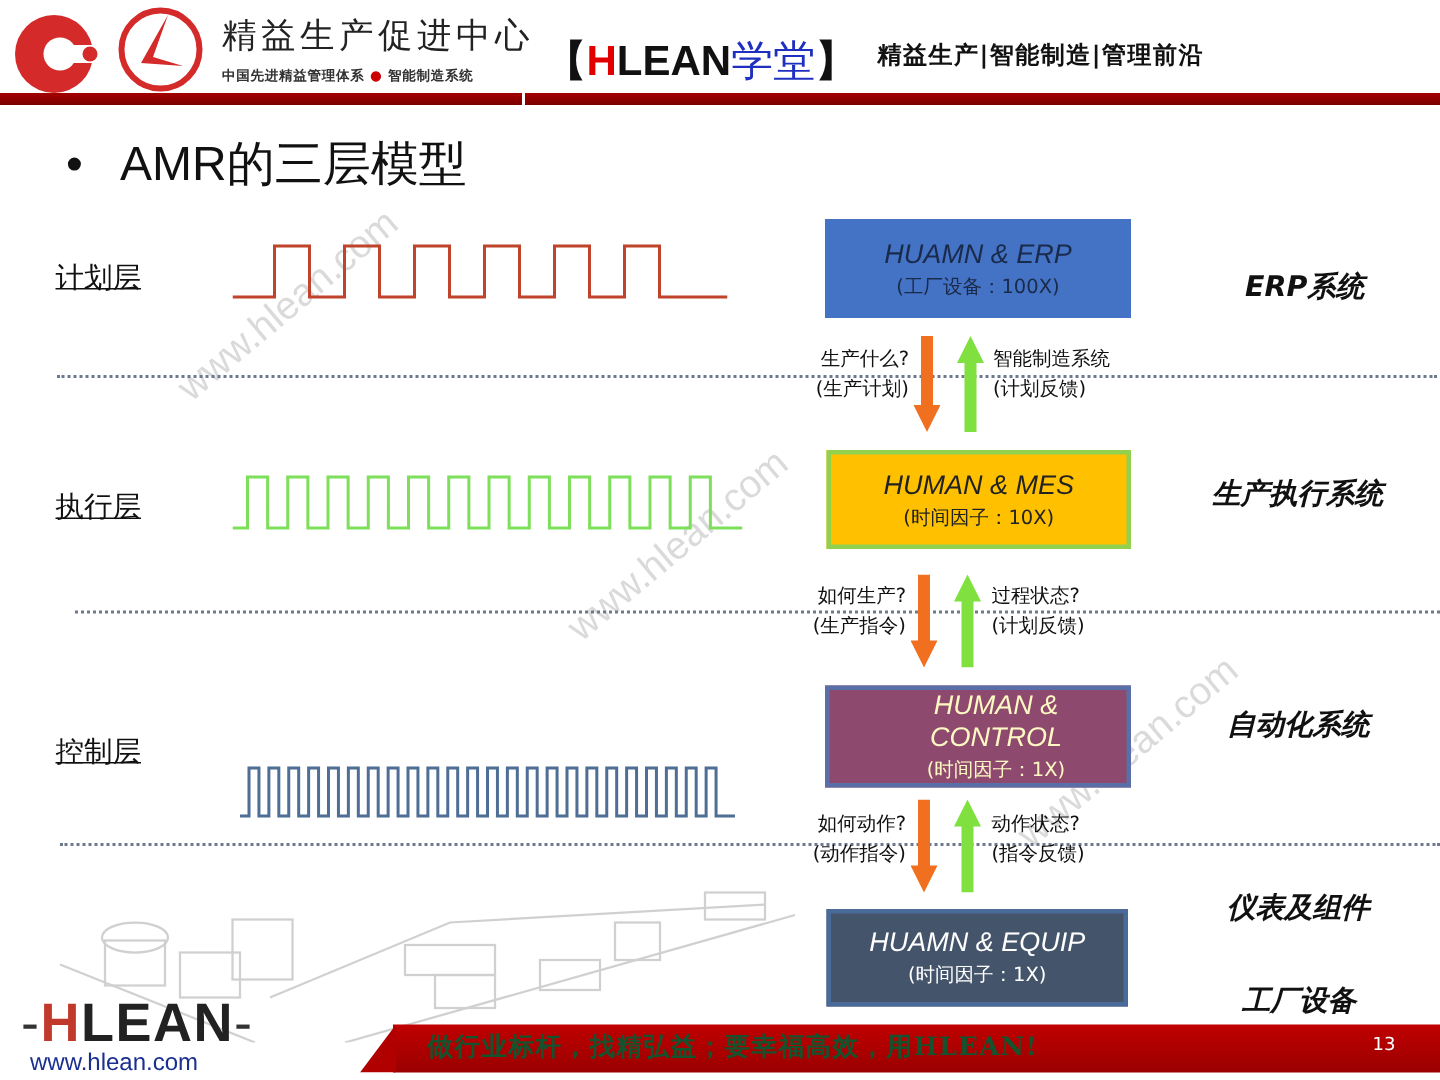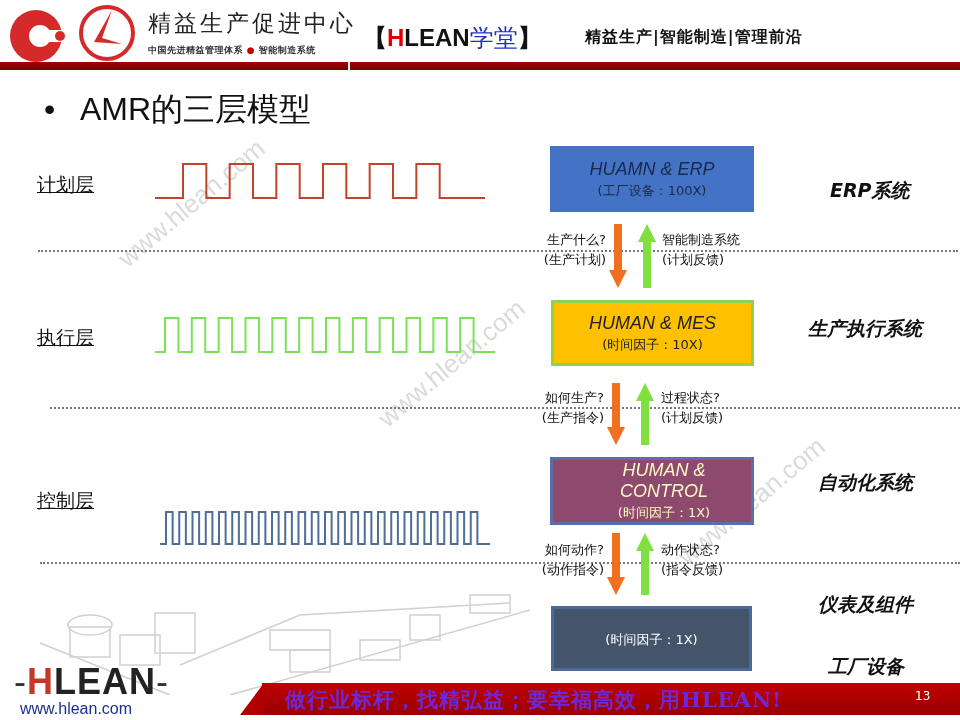--- a/index.html
+++ b/index.html
@@ -10,21 +10,21 @@
     color: #111;
   }
   .abs { position: absolute; }
 
   
   .logo-c { left: 8px; top: 8px; width: 60px; height: 56px; }
   .logo-ring { left: 78px; top: 4px; width: 58px; height: 58px; }
   .brand-title { left: 148px; top: 8px; font-size: 23px; color: #222; letter-spacing: 3px; white-space: nowrap; }
   .brand-sub { left: 148px; top: 44px; font-size: 9px; color: #c00; white-space: nowrap; letter-spacing: 0.5px; font-weight: bold; }
   .brand-sub .dim { color: #333; }
-  .hlean-tag { left: 363px; top: 22px; font-size: 24px; font-weight: bold; white-space: nowrap; font-family: "Liberation Sans", sans-serif; }
+  .hlean-tag { left: 363px; top: 22px; font-size: 28px; font-weight: bold; white-space: nowrap; font-family: "Liberation Sans", sans-serif; }
   .hlean-tag .h { color: #e00000; }
   .hlean-tag .xt { color: #1f2fbf; font-weight: normal; }
   .slogan { left: 585px; top: 27px; font-size: 16px; font-weight: bold; letter-spacing: 1px; white-space: nowrap; color: #111; }
   .header-bar { left: 0; top: 62px; width: 960px; height: 8px; background: linear-gradient(#a50000, #7a0000); }
   .header-bar-split { left: 348px; top: 62px; width: 2px; height: 8px; background: #fff; }
 
   
   .title { left: 44px; top: 88px; font-size: 32px; color: #111; white-space: nowrap; font-family: "Liberation Sans", sans-serif; }
   .title .bullet { display: inline-block; width: 36px; }
 
@@ -39,21 +39,21 @@
   .sysbox .main { font-size: 18px; font-family: "Liberation Sans", sans-serif; font-style: italic; }
   .sysbox .sub { font-size: 13px; margin-top: 2px; }
 
   .sys-label { font-size: 19px; font-weight: bold; font-style: italic; white-space: nowrap; color: #111; }
 
   .flow-text { font-size: 13px; line-height: 20px; white-space: nowrap; color: #111; }
   .flow-text.right { text-align: right; }
 
   
   .footer-bar { left: 262px; top: 683px; width: 698px; height: 32px; background: linear-gradient(#c00000, #9a0000); }
-  .footer-slogan { left: 285px; top: 686px; font-size: 21px; color: #6d28d9; white-space: nowrap; letter-spacing: 1px; font-family: "DejaVu Serif", serif; font-weight: bold;}
+  .footer-slogan { left: 285px; top: 686px; font-size: 17px; color: #14532d; white-space: nowrap; letter-spacing: 1px; font-family: "DejaVu Serif", serif; font-weight: bold;}
   .page-num { left: 915px; top: 689px; font-size: 12px; color: #fff; }
   .hlean-logo { left: 14px; top: 664px; font-size: 36px; font-weight: 900; font-family: "Liberation Sans", sans-serif; white-space: nowrap; letter-spacing: 1px; line-height: 36px;}
   .hlean-logo .h { color: #c0392b; }
   .hlean-logo .rest { color: #222; }
   .hlean-logo .dash { color: #333; font-weight: normal; }
   .hlean-url { left: 20px; top: 700px; font-size: 16px; color: #1a2f8f; font-family: "Liberation Sans", sans-serif; }
 
   .watermark { color: rgba(150,150,150,0.35); font-size: 26px; white-space: nowrap; transform: rotate(-40deg); transform-origin: left top; font-family: "Liberation Sans", sans-serif; }
 </style>
 </head>
@@ -114,20 +114,21 @@
 </div>
 <div class="abs sysbox" id="sys1" style="left: 551px; top: 300px; width: 203px; height: 66px; background: rgb(255, 192, 0); border: 3px solid rgb(146, 208, 80); color: rgb(34, 34, 34);">
   <div class="main">HUMAN &amp; MES</div>
   <div class="sub">(时间因子：10X)</div>
 </div>
 <div class="abs sysbox" id="sys2" style="left: 550px; top: 457px; width: 204px; height: 68px; background: rgb(142, 74, 110); border: 3px solid rgb(90, 110, 168); color: #fef9c3; padding-left: 24px;">
   <div class="main">HUMAN &amp; CONTROL</div>
   <div class="sub">(时间因子：1X)</div>
 </div>
 <div class="abs sysbox" id="sys3" style="left: 551px; top: 606px; width: 201px; height: 65px; background: rgb(68, 84, 106); border: 3px solid rgb(74, 106, 154); color: rgb(255, 255, 255);">
+  <div class="main">HUAMN  &amp;  EQUIP</div>
   <div class="sub">(时间因子：1X)</div>
 </div>
 
 <div class="abs sys-label" style="left:830px; top:178px;">ERP系统</div>
 <div class="abs sys-label" style="left:808px; top:316px;">生产执行系统</div>
 <div class="abs sys-label" style="left:818px; top:470px;">自动化系统</div>
 <div class="abs sys-label" style="left:818px; top:592px;">仪表及组件</div>
 <div class="abs sys-label" style="left:828px; top:654px;">工厂设备</div>
 
 <div class="abs flow-text right" style="left:520px; top:230px; width:86px;">

